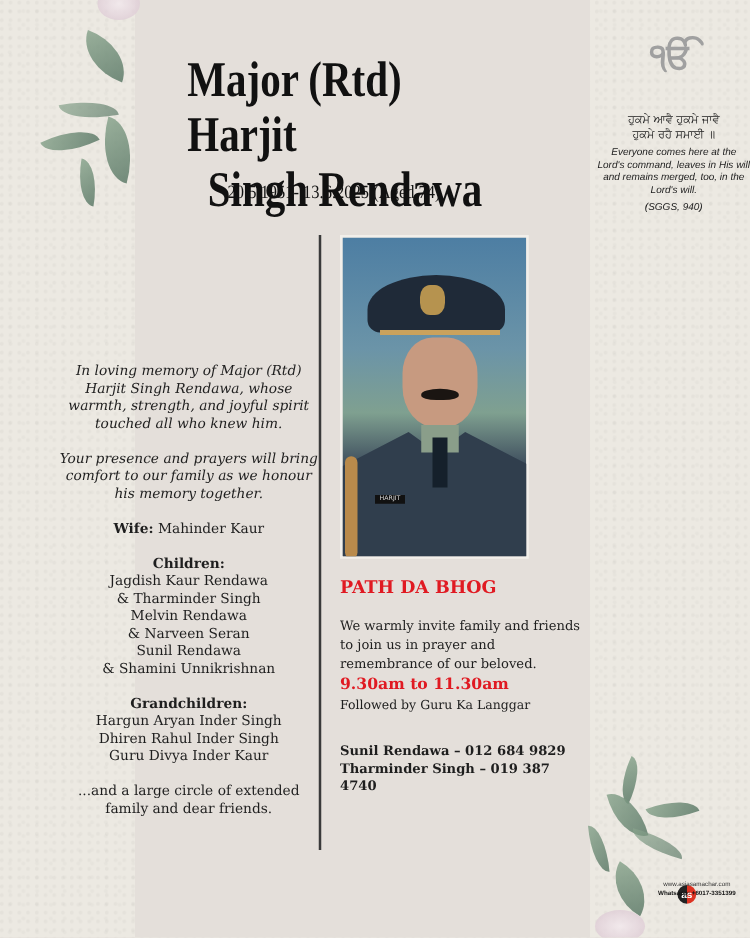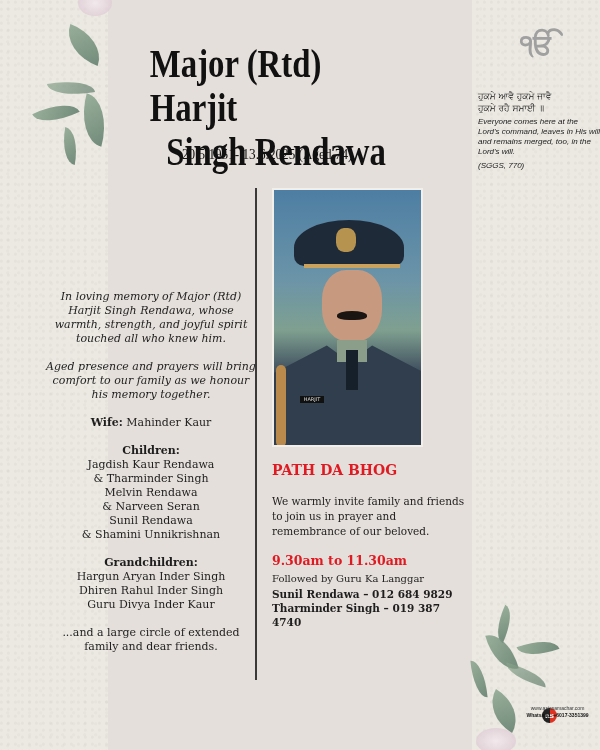--- a/index.html
+++ b/index.html
@@ -76,26 +76,26 @@
   .photo .rope { position: absolute; left: 2px; top: 175px; width: 10px; height: 82px; background: #b98a4b; border-radius: 5px; }
   .photo .nametag {
     position: absolute; left: 26px; top: 206px; width: 24px; height: 7px;
     background: #111; color: #ddd; font-size: 5px; line-height: 7px; text-align: center;
     font-family: "DejaVu Sans", sans-serif;
   }
   .event {
     position: absolute; left: 272px; top: 462px; width: 200px;
   }
   .event .heading { color: #e01a22; font-weight: bold; font-size: 14px; margin-bottom: 16px; }
-  .event .invite { font-size: 10.5px; line-height: 15px; margin-bottom: 14px; }
+  .event .invite { font-size: 10.5px; line-height: 15px; }
   .event .red { color: #e01a22; font-weight: bold; font-size: 12.5px; line-height: 16px; }
-  .event .follow { font-size: 10px; margin-top: 4px; margin-bottom: 3px; }
+  .event .follow { font-size: 10px; margin-top: 4px; margin-bottom: 24px; }
   .event .contact { font-weight: bold; font-size: 10.5px; line-height: 14px; }
   .quote {
-    position: absolute; left: 478px; top: 90px; width: 122px; text-align: left;
+    position: absolute; left: 478px; top: 90px; width: 122px; text-align: center;
     font-family: "Liberation Sans", sans-serif; font-size: 8px; line-height: 10px; color: #222;
   }
   .quote .gurmukhi { font-size: 9px; line-height: 12px; margin-bottom: 3px; font-family: "DejaVu Sans", sans-serif; }
   .quote .eng { font-style: italic; }
   .quote .src { font-style: italic; margin-top: 4px; }
   .ik-onkar {
     position: absolute; left: 520px; top: 28px; font-size: 28px; color: #a0a0a0;
     font-family: "DejaVu Sans", sans-serif; font-weight: bold;
   }
   .leaf {
@@ -145,26 +145,26 @@
   <span class="l2">Singh Rendawa</span>
 </div>
 <div class="dates">20.5.1951- 13.6.2025 (Aged 74)</div>
 
 <div class="quote">
   <div class="gurmukhi">
     <div>ਹੁਕਮੇ ਆਵੈ ਹੁਕਮੇ ਜਾਵੈ</div>
     <div>ਹੁਕਮੇ ਰਹੈ ਸਮਾਈ ॥</div>
   </div>
   <div class="eng">Everyone comes here at the Lord's command, leaves in His will and remains merged, too, in the Lord's will.</div>
-  <div class="src">(SGGS, 770)</div>
+  <div class="src">(SGGS, 940)</div>
 </div>
 
 <div class="left-col">
   <div class="italic">In loving memory of Major (Rtd) Harjit Singh Rendawa, whose warmth, strength, and joyful spirit touched all who knew him.</div>
-  <div class="italic">Aged presence and prayers will bring comfort to our family as we honour his memory together.</div>
+  <div class="italic">Your presence and prayers will bring comfort to our family as we honour his memory together.</div>
   <div class="block">
     <span class="lbl">Wife:</span>
     <span>Mahinder Kaur</span>
   </div>
   <div class="block">
     <div class="lbl">Children:</div>
     <div>Jagdish Kaur Rendawa</div>
     <div>&amp; Tharminder Singh</div>
     <div>Melvin Rendawa</div>
     <div>&amp; Narveen Seran</div>

